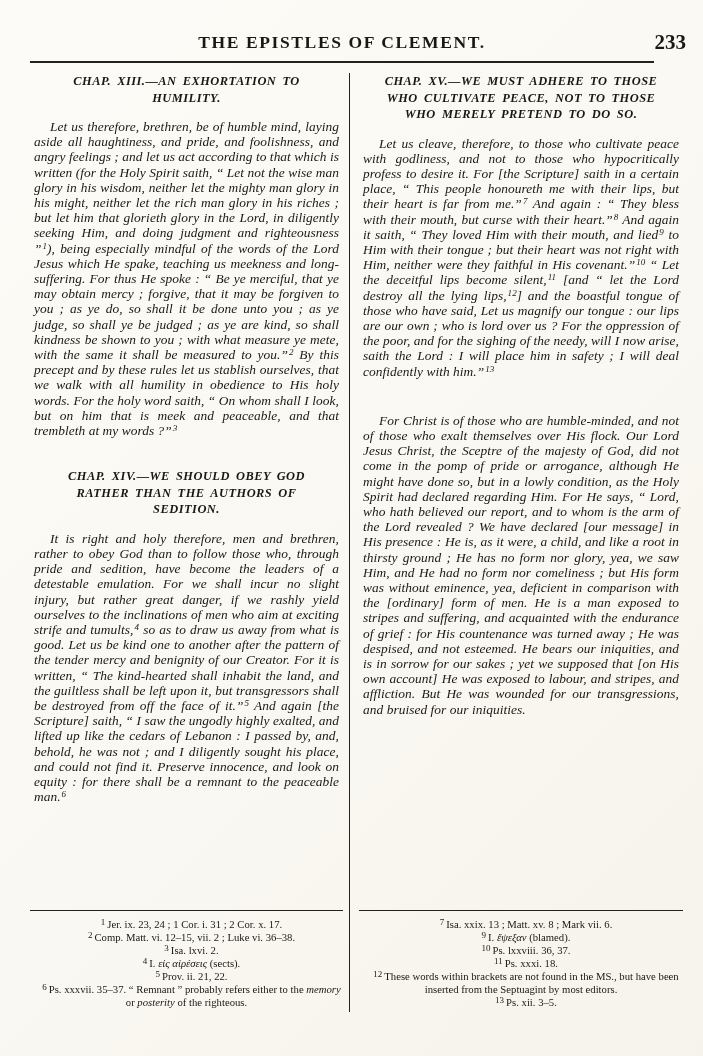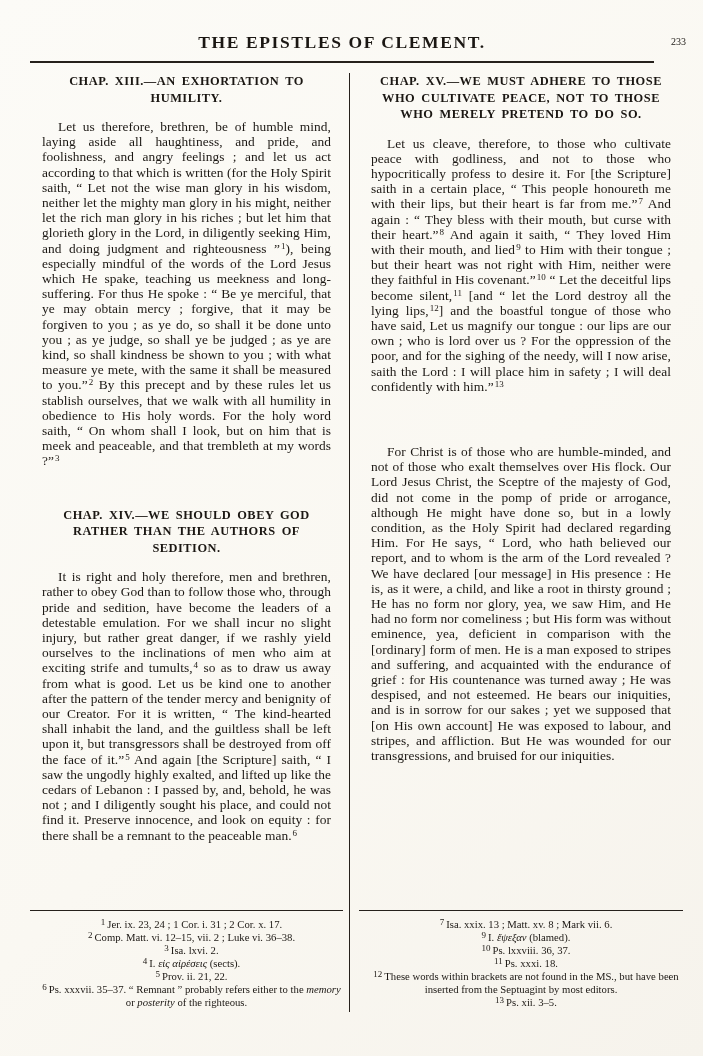--- a/index.html
+++ b/index.html
@@ -8,36 +8,36 @@
     position:relative;width:703px;height:1056px;margin:0 auto;
     background:linear-gradient(135deg,#fcfbf7 0%,#faf8f2 55%,#f6f3ec 100%);
     color:#1b1713;box-sizing:border-box;padding:30px 20px 0 30px;overflow:hidden;
   }
   .header{position:relative;width:624px;height:24px;}
   .running-title{
     text-align:center;font-size:17.5px;font-weight:bold;letter-spacing:1.6px;
     line-height:24px;white-space:nowrap;
   }
   .page-number{
-    position:absolute;top:0;right:-32px;font-size:10px;font-weight:normal;line-height:24px;
+    position:absolute;top:0;right:-32px;font-size:21px;font-weight:bold;line-height:24px;
   }
   .header-rule{width:624px;border:0;border-top:2px solid #26211c;margin:7px 0 0 0;}
   .columns{display:flex;height:940px;margin-top:10px;overflow:hidden;}
   .col{display:flex;flex-direction:column;height:100%;overflow:hidden;}
   .col-left{width:313px;}
   .col-right{width:324px;}
   .col-divider{width:1px;background:#26211c;margin:0 9px 0 6px;flex:0 0 1px;height:939px;}
-  .section{margin-top:26px;}
+  .section{margin-top:26px;font-style:italic;}
   .section:first-child{margin-top:0;}
   .chap-heading{
     font-size:12.4px;font-weight:bold;letter-spacing:0.5px;word-spacing:2.5px;
     line-height:16.5px;text-align:center;padding:0 14px;margin:0 0 13px 0;
   }
   p.body-par{
-    margin:12px;font-size:13.4px;line-height:15.2px;text-align:justify;
+    margin:4px;font-size:13.4px;line-height:15.2px;text-align:justify;
     text-indent:16px;letter-spacing:0.05px;
   }
   sup{font-size:9px;line-height:0;vertical-align:baseline;position:relative;top:-4px;margin-left:1px;}
   .fn-block{margin-top:auto;padding-bottom:4px;}
   .fn-rule{width:100%;border:0;border-top:1.5px solid #26211c;margin:0 0 7px 0;}
   p.fn{margin:0;font-size:10.7px;line-height:13px;text-indent:10px;text-align:center;}
   p.fn sup{top:-3px;margin:0 2px 0 0;}
   i{font-style:italic;font-family:Liberation Serif, serif;}
 </style>
 </head>

